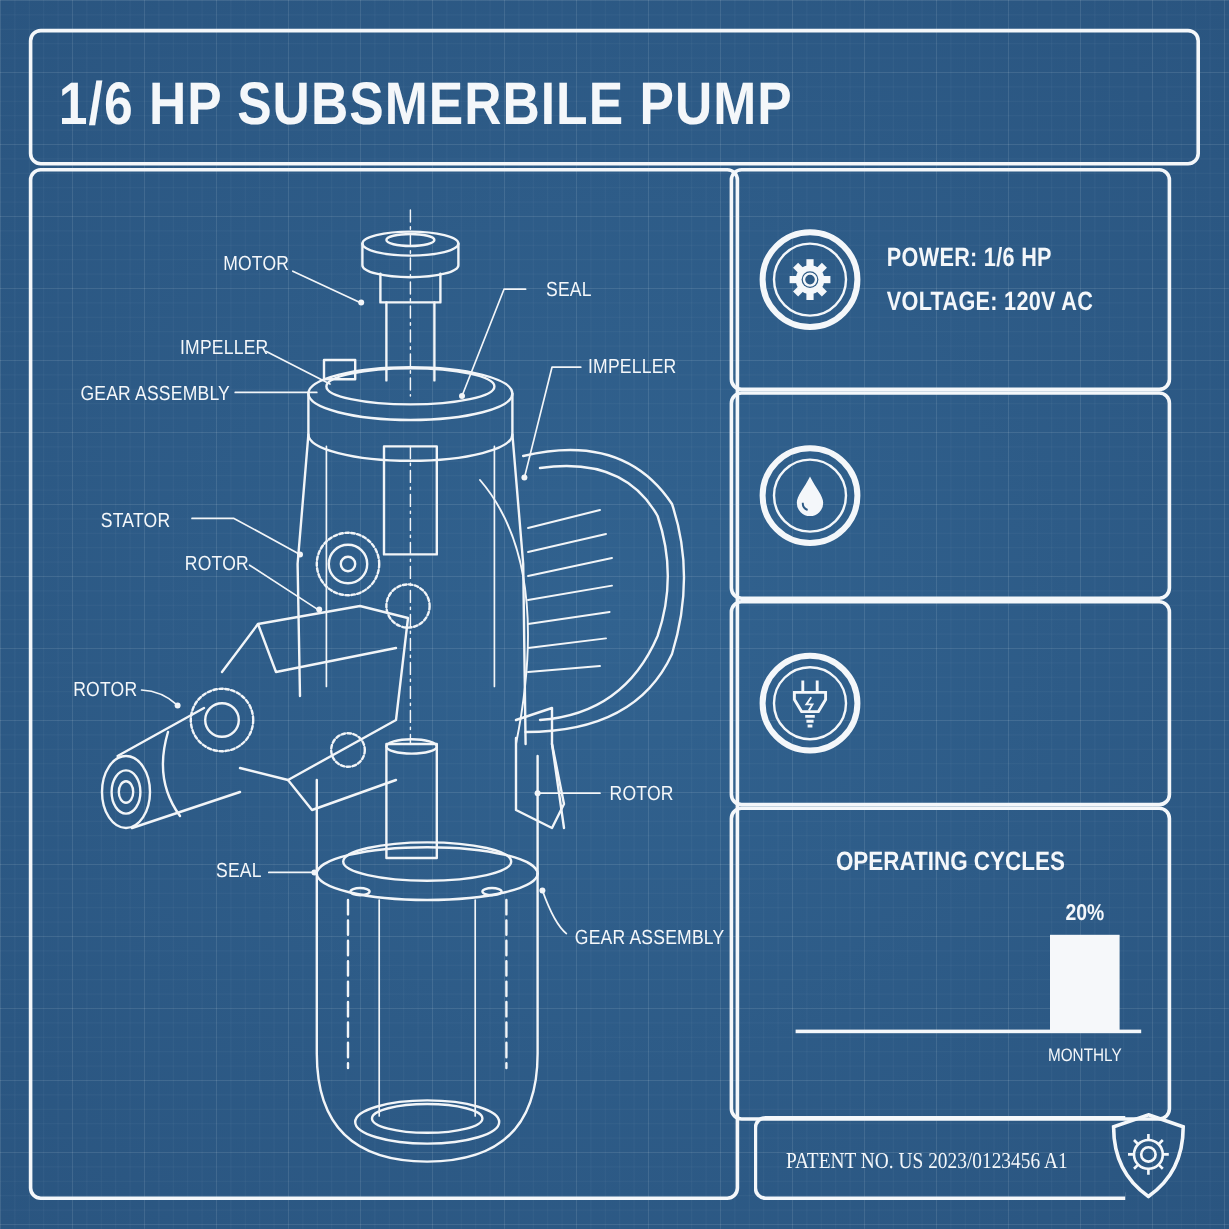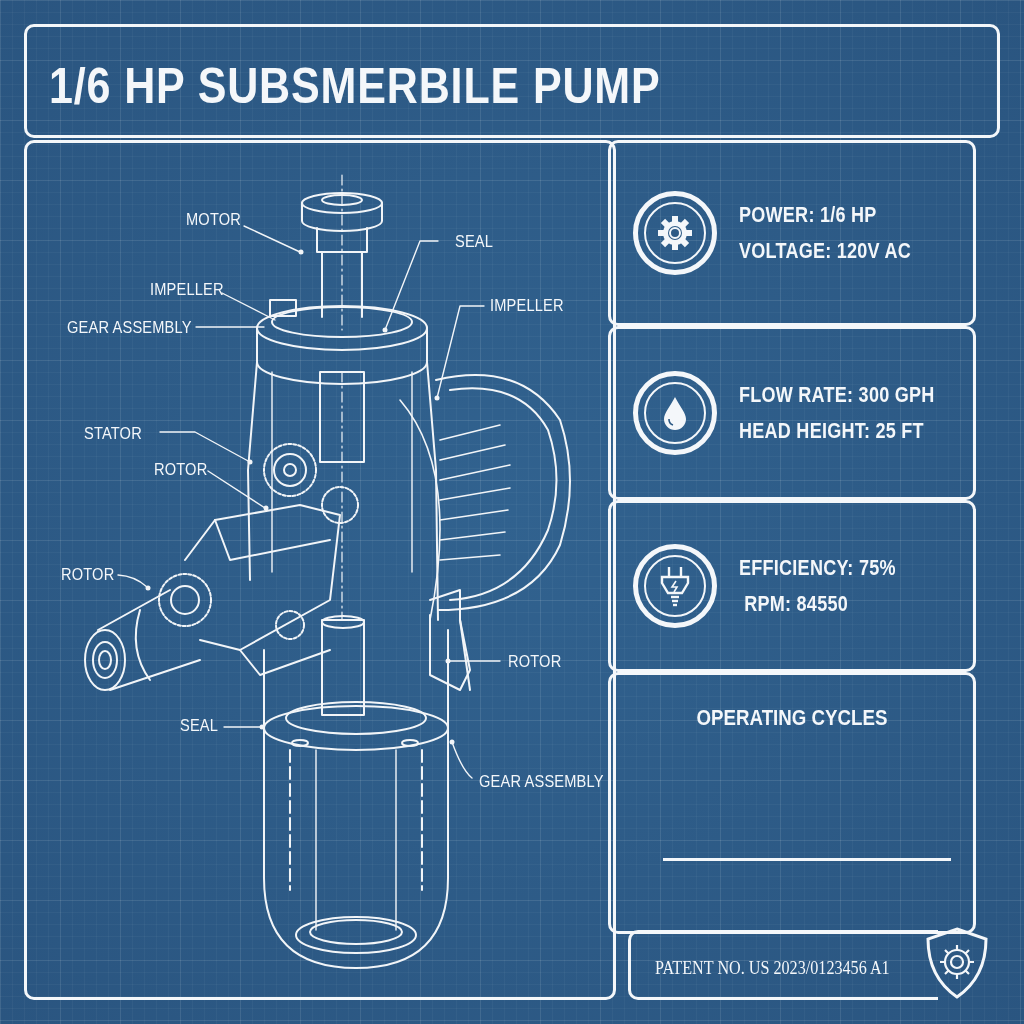--- a/index.html
+++ b/index.html
@@ -224,53 +224,50 @@
 <div class="frame spec-frame" style="top:326px;height:174px">
   <div class="spec-row">
     <div class="icon-ring">
       <div class="icon-ring-inner">
         <svg width="30" height="36" viewBox="0 0 30 36">
           <path d="M15 2 C10 12 4 18 4 24 a11 11 0 0 0 22 0 C26 18 20 12 15 2 Z" fill="#f4f7fa"></path>
           <path d="M9 24 a6 6 0 0 0 4 6" fill="none" stroke="#2d5a85" stroke-width="1.6"></path>
         </svg>
       </div>
     </div>
-    <div class="spec-text">
-      <div class="spec-line">FLOW RATE: 300 GPH</div>
-      <div class="spec-line">HEAD HEIGHT: 25 FT</div>
-    </div>
   </div>
 </div>
 
 <div class="frame spec-frame" style="top:500px;height:172px">
   <div class="spec-row">
     <div class="icon-ring">
       <div class="icon-ring-inner">
         <svg width="34" height="42" viewBox="0 0 34 42" fill="none" stroke="#f4f7fa" stroke-width="2.4">
           <line x1="11" y1="2" x2="11" y2="12"></line>
             <line x1="23" y1="2" x2="23" y2="12"></line>
           <path d="M4 12 h26 v6 l-6 10 h-14 l-6 -10 z"></path>
           <path d="M18 16 l-4 6 h5 l-3 5" stroke-width="1.6"></path>
           <line x1="13" y1="32" x2="21" y2="32"></line>
             <line x1="14" y1="36" x2="20" y2="36"></line>
             <line x1="15" y1="40" x2="19" y2="40"></line>
         </svg>
       </div>
     </div>
-    <div class="spec-text">
-      <div class="spec-line">EFFICIENCY: 75%</div>
-      <div class="spec-line" style="white-space:pre"> RPM: 84550</div>
-    </div>
   </div>
 </div>
 
 <div class="frame spec-frame" style="top:672px;height:262px">
   <div class="chart-title">OPERATING CYCLES</div>
   <div class="chart-area">
     <div class="baseline"></div>
+    <div class="bar-col" style="left:212px;top:0;height:94px">
+      <div class="bar" style="height:80px"></div>
+      <div class="bar-val" style="top:-14px">20%</div>
+      <div class="bar-cat">MONTHLY</div>
+    </div>
   </div>
 </div>
 
 <div class="patent">
   <div class="patent-text">PATENT NO. US 2023/0123456 A1</div>
 </div>
 <svg class="shield" width="74" height="76" viewBox="0 0 74 76" fill="none" stroke="#f4f7fa" stroke-width="3">
   <path d="M37 4 L66 14 Q66 52 37 72 Q8 52 8 14 Z"></path>
   <g stroke-width="2.2">
     <circle cx="37" cy="37" r="12"></circle>

